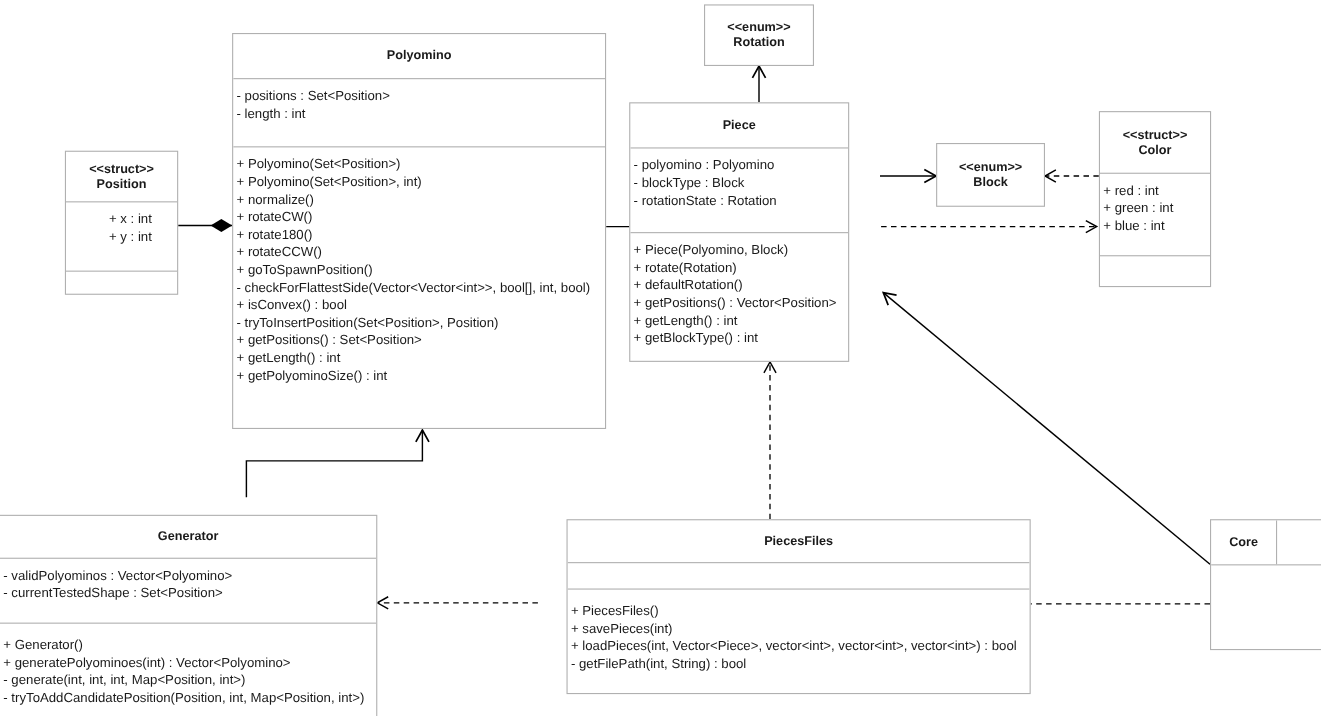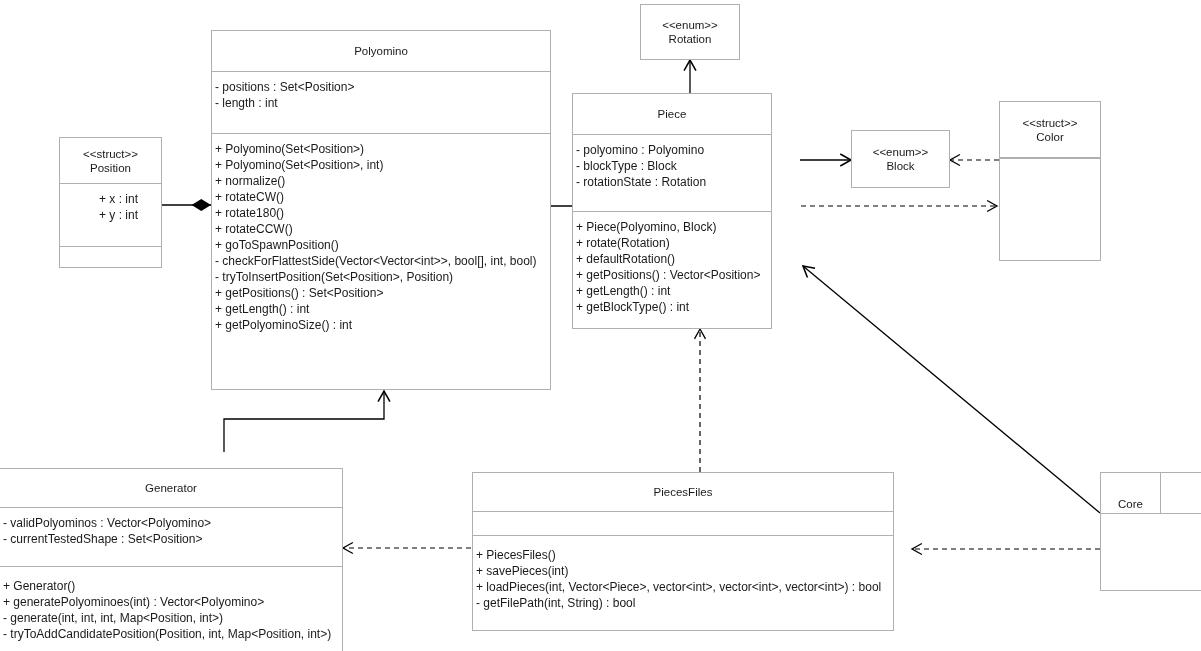--- a/index.html
+++ b/index.html
@@ -32,21 +32,21 @@
     box-sizing: border-box;
     border: 1px solid #b0b0b0;
     background: #ffffff;
     font-size: 11.5px;
     color: #1a1a1a;
     overflow: hidden;
   }
   .uml-header {
     box-sizing: border-box;
     text-align: center;
-    font-weight: normal;
+    font-weight: bold;
     font-size: 11.5px;
     line-height: 14px;
     color: #1a1a1a;
     display: flex;
     flex-direction: column;
     align-items: center;
     justify-content: center;
     padding: 2px 4px;
   }
   .uml-sep {
@@ -163,20 +163,21 @@
     <div class="uml-sep"></div>
     <div class="uml-compartment">
       <div class="member">+ Polyomino(Set&lt;Position&gt;)</div>
       <div class="member">+ Polyomino(Set&lt;Position&gt;, int)</div>
       <div class="member">+ normalize()</div>
       <div class="member">+ rotateCW()</div>
       <div class="member">+ rotate180()</div>
       <div class="member">+ rotateCCW()</div>
       <div class="member">+ goToSpawnPosition()</div>
       <div class="member">- checkForFlattestSide(Vector&lt;Vector&lt;int&gt;&gt;, bool[], int, bool)</div>
+      <div class="member">+ isConvex() : bool</div>
       <div class="member">- tryToInsertPosition(Set&lt;Position&gt;, Position)</div>
       <div class="member">+ getPositions() : Set&lt;Position&gt;</div>
       <div class="member">+ getLength() : int</div>
       <div class="member">+ getPolyominoSize() : int</div>
     </div>
   </div>
 
   <div class="uml-class" style="left:640px; top:4px; width:100px; height:56px;">
     <div class="uml-header" style="height:100%;">
       <span class="stereotype">&lt;&lt;enum&gt;&gt;</span>
@@ -211,20 +212,25 @@
       <span class="clsname">Block</span>
     </div>
   </div>
 
   <div class="uml-class" style="left:999px; top:101px; width:102px; height:160px;">
     <div class="uml-header" style="height:55px;">
       <span class="stereotype">&lt;&lt;struct&gt;&gt;</span>
       <span class="clsname">Color</span>
     </div>
     <div class="uml-sep"></div>
+    <div class="uml-compartment" style="height:74px;">
+      <div class="member">+ red : int</div>
+      <div class="member">+ green : int</div>
+      <div class="member">+ blue : int</div>
+    </div>
     <div class="uml-sep"></div>
     <div class="uml-compartment empty"></div>
   </div>
 
   <div class="uml-class" style="left:-1px; top:468px; width:344px; height:224px;">
     <div class="uml-header" style="height:38px;">
       <span class="clsname">Generator</span>
     </div>
     <div class="uml-sep"></div>
     <div class="uml-compartment" style="height:58px;">
@@ -233,36 +239,36 @@
     </div>
     <div class="uml-sep"></div>
     <div class="uml-compartment" style="padding-top:11px;">
       <div class="member">+ Generator()</div>
       <div class="member">+ generatePolyominoes(int) : Vector&lt;Polyomino&gt;</div>
       <div class="member">- generate(int, int, int, Map&lt;Position, int&gt;)</div>
       <div class="member">- tryToAddCandidatePosition(Position, int, Map&lt;Position, int&gt;)</div>
     </div>
   </div>
 
-  <div class="uml-class" style="left:472px; top:472px; width:422px; height:159px;">
+  <div class="uml-class" style="left:515px; top:472px; width:422px; height:159px;">
     <div class="uml-header" style="height:38px;">
       <span class="clsname">PiecesFiles</span>
     </div>
     <div class="uml-sep"></div>
     <div class="uml-compartment empty" style="height:23px;"></div>
     <div class="uml-sep"></div>
     <div class="uml-compartment" style="padding-top:11px;">
       <div class="member">+ PiecesFiles()</div>
       <div class="member">+ savePieces(int)</div>
       <div class="member">+ loadPieces(int, Vector&lt;Piece&gt;, vector&lt;int&gt;, vector&lt;int&gt;, vector&lt;int&gt;) : bool</div>
       <div class="member">- getFilePath(int, String) : bool</div>
     </div>
   </div>
 
   <div class="uml-class" style="left:1100px; top:472px; width:160px; height:119px;">
-    <div class="uml-header" style="height:40px; width:60px; border-right:1px solid #b0b0b0; box-sizing:border-box;justify-content:flex-end;">
+    <div class="uml-header" style="height:40px; width:60px; border-right:1px solid #b0b0b0; box-sizing:border-box;">
       <span class="clsname">Core</span>
     </div>
     <div class="uml-sep"></div>
     <div class="uml-compartment empty"></div>
   </div>
 
 </div>
 
 </body></html>

